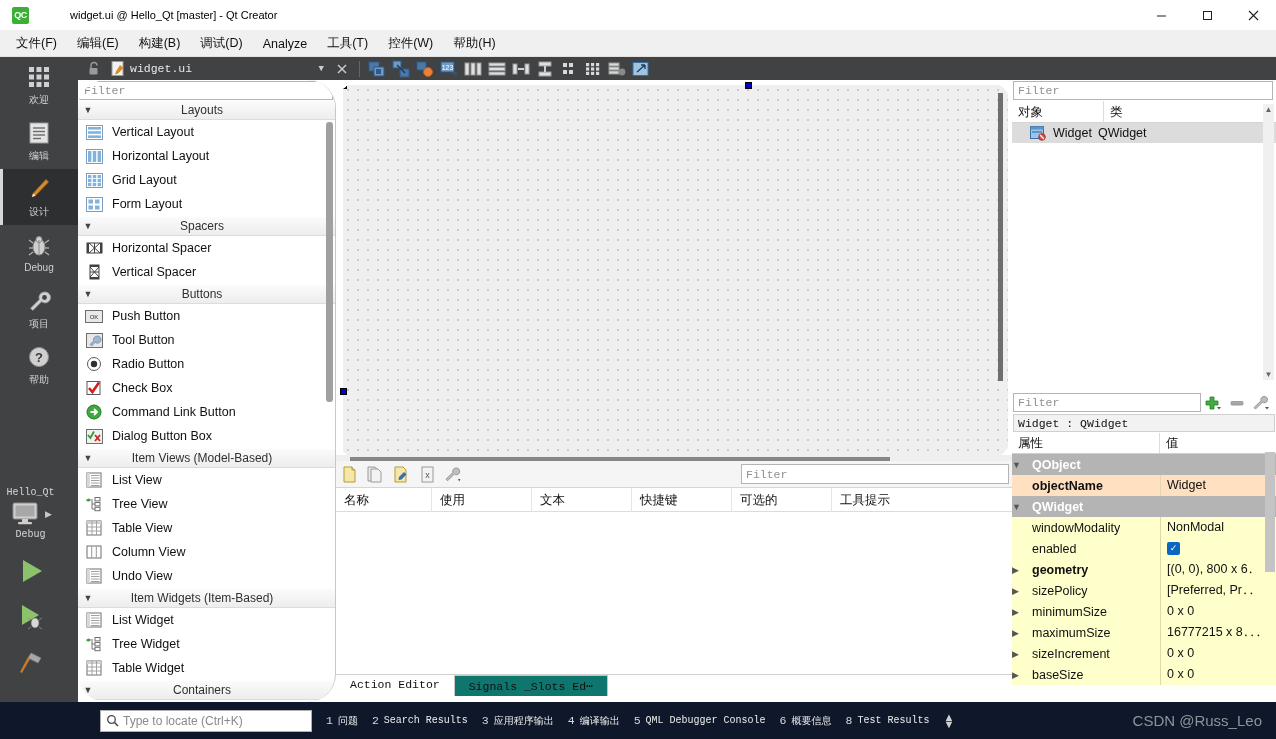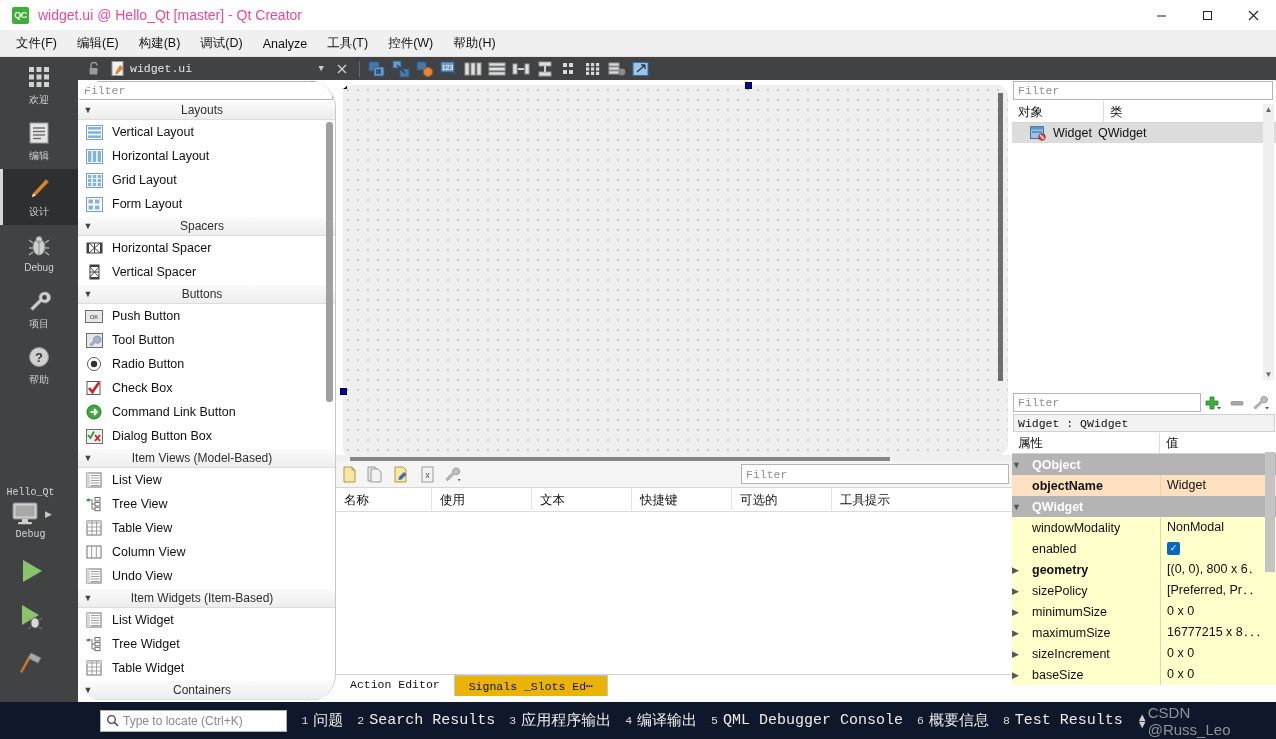--- a/index.html
+++ b/index.html
@@ -22,21 +22,21 @@
     display: flex; align-items: center;
     border-bottom: 1px solid #f0f0f0;
   }
   .qc-logo {
     width: 17px; height: 17px; margin-left: 12px; margin-right: 9px;
     background: #3cb034; border-radius: 2px;
     color: #fff; font-size: 9px; font-weight: bold;
     display: flex; align-items: center; justify-content: center;
     letter-spacing: -0.5px;
   }
-  .title-text { font-size: 14px; color: #ec4899; }
+  .title-text { font-size: 11px; color: #000000; margin-left: 32px; }
   .win-buttons { margin-left: auto; display: flex; height: 31px; }
   .win-btn {
     width: 46px; height: 31px; display: flex; align-items: center; justify-content: center;
     font-size: 12px; color: #202020;
   }
   
   .menubar {
     position: absolute; left: 0; top: 31px; width: 1276px; height: 26px;
     background: #f0f0f0; display: flex; align-items: center;
     border-bottom: 1px solid #e2e2e2;
@@ -155,21 +155,21 @@
   }
   .ae-body { height: 162px; background: #fff; }
   .ae-tabs {
     display: flex; height: 22px; align-items: flex-end;
     border-top: 1px solid #d0d0d0; background: #ffffff;
   }
   .ae-tab {
     font-size: 11.5px; font-family: "Liberation Mono", monospace;
     padding: 3px 14px 4px 14px; color: #101010; height: 21px;
   }
-  .ae-tab.active { background: #eab308; border: 1px solid #c6c6c6; border-bottom: none; text-align: center; }
+  .ae-tab.active { background: #0f766e; border: 1px solid #c6c6c6; border-bottom: none; text-align: center; }
   
   #objinspector {
     left: 1012px; top: 80px; width: 264px; height: 310px; background: #fff;
   }
   .oi-filter { margin: 1px; width: 260px; }
   .oi-head { display: flex; height: 22px; border-bottom: 1px solid #d5d5d5; align-items: flex-start; }
   .oi-col { font-size: 12.5px; color: #101010; padding-left: 6px; height: 22px; line-height: 22px; }
   .oi-row {
     display: flex; align-items: center; height: 20px;
     background: #dcdcdc; padding-left: 18px; font-size: 12.5px; color: #101010;
@@ -214,21 +214,21 @@
     background: #0f172a; display: flex; align-items: center;
   }
   .locator {
     margin-left: 100px; width: 212px; height: 22px; background: #fff;
     border: 1px solid #b0b0b0; display: flex; align-items: center;
     font-size: 12px; color: #8a8a8a;
   }
   .loc-ico { width: 22px; display: flex; align-items: center; justify-content: center; }
   .pane-item { display: flex; align-items: center; margin-left: 14px; white-space: nowrap; }
   .pane-num { font-size: 11.5px; color: #d8d8d8; font-family: "Liberation Mono", monospace; margin-right: 5px; }
-  .pane-label { font-size: 15px; color: #ececec; font-family: "Liberation Mono", monospace; }
+  .pane-label { font-size: 10px; color: #ececec; font-family: "Liberation Mono", monospace; }
   .watermark {
     margin-left: auto; margin-right: 14px; font-size: 15px; color: #8d9499;
   }
   .updown { margin-left: 14px; color: #d0d0d0; font-size: 11px; line-height: 7px; }
 </style>
 </head>
 <body>
 
 <div id="app">
 

